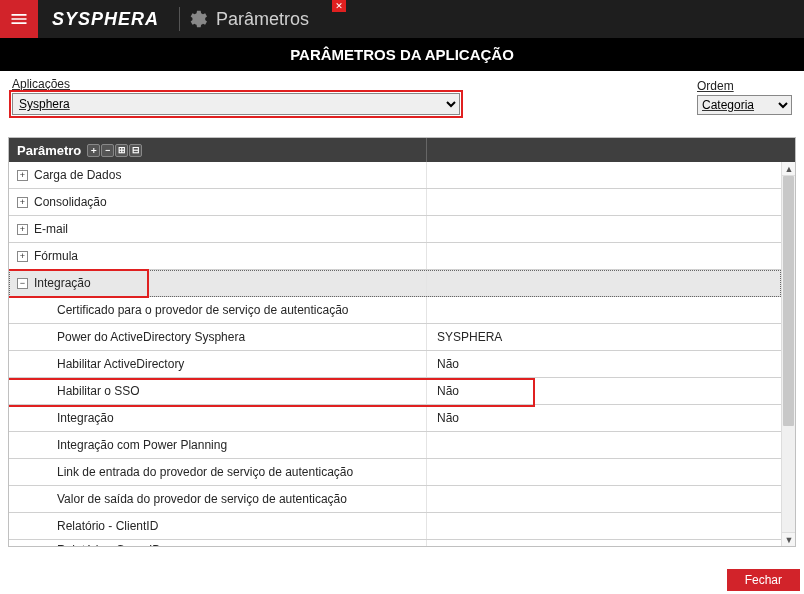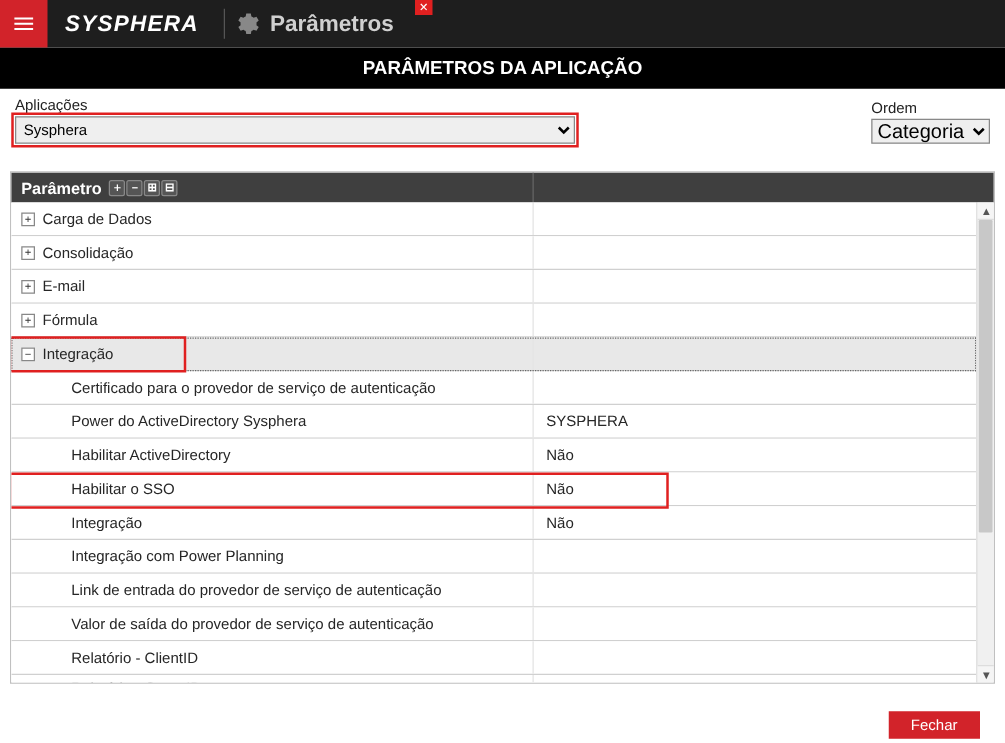--- a/index.html
+++ b/index.html
@@ -45,21 +45,21 @@
     font-size:18px;
     padding:0 14px;
     color:#fff;
   }
   .vsep{width:1px;height:24px;background:#555;margin:0 6px}
   .page-icon svg{width:22px;height:22px;fill:#888;vertical-align:middle}
   .page-title-txt{
     font-size:18px;
     color:#d0d0d0;
     margin-left:8px;
-    font-weight:700;
+    font-weight:400;
   }
   .red-close{
     position:absolute; top:0; left:332px;
     width:14px;height:12px;
     background:#e02020;
     display:flex;align-items:center;justify-content:center;
     font-size:9px;color:#fff;line-height:1;
     cursor:pointer;
   }
   
@@ -70,34 +70,35 @@
     font-size:15px;
     padding:8px 12px;
     text-align:center;
   }
   
   .filters{
     display:flex;
     align-items:flex-end;
     gap:8px;
     padding:6px 12px 10px 12px;
+    text-decoration:underline;
   }
   .filters .col{display:flex;flex-direction:column;font-size:12px;color:#222}
   .filters .col label{margin-bottom:2px}
   .filters .spacer{flex:1}
   .select-app{
     width:448px;
     height:22px;
     font-size:12px;
     border:1px solid #888;
     padding:0 2px;
   }
   .highlight-red{outline:2px solid #e02020;outline-offset:1px}
   .select-ordem{
-    width:95px;height:20px;font-size:16px;border:1px solid #888;
+    width:95px;height:20px;font-size:12px;border:1px solid #888;
   }
   
   .grid-wrap{
     position:relative;
     margin:12px 8px;
     border:1px solid var(--border-gray);
     height:410px;
     overflow:hidden;
   }
   .grid-header{
@@ -167,21 +168,21 @@
     background:#e8e8e8;
     outline:1px dotted #666;
     outline-offset:-1px;
   }
   
   .hl-box{
     position:absolute;border:2px solid #e02020;pointer-events:none;
   }
   
   .footer{
-    position:absolute;bottom:3px;right:20px;
+    position:absolute;bottom:3px;right:4px;
   }
   .btn-fechar{
     background:var(--red);color:#fff;border:none;
     padding:4px 18px;font-size:12px;cursor:pointer;
   }
 </style>
 </head>
 <body>
 
 <div class="appbar">

